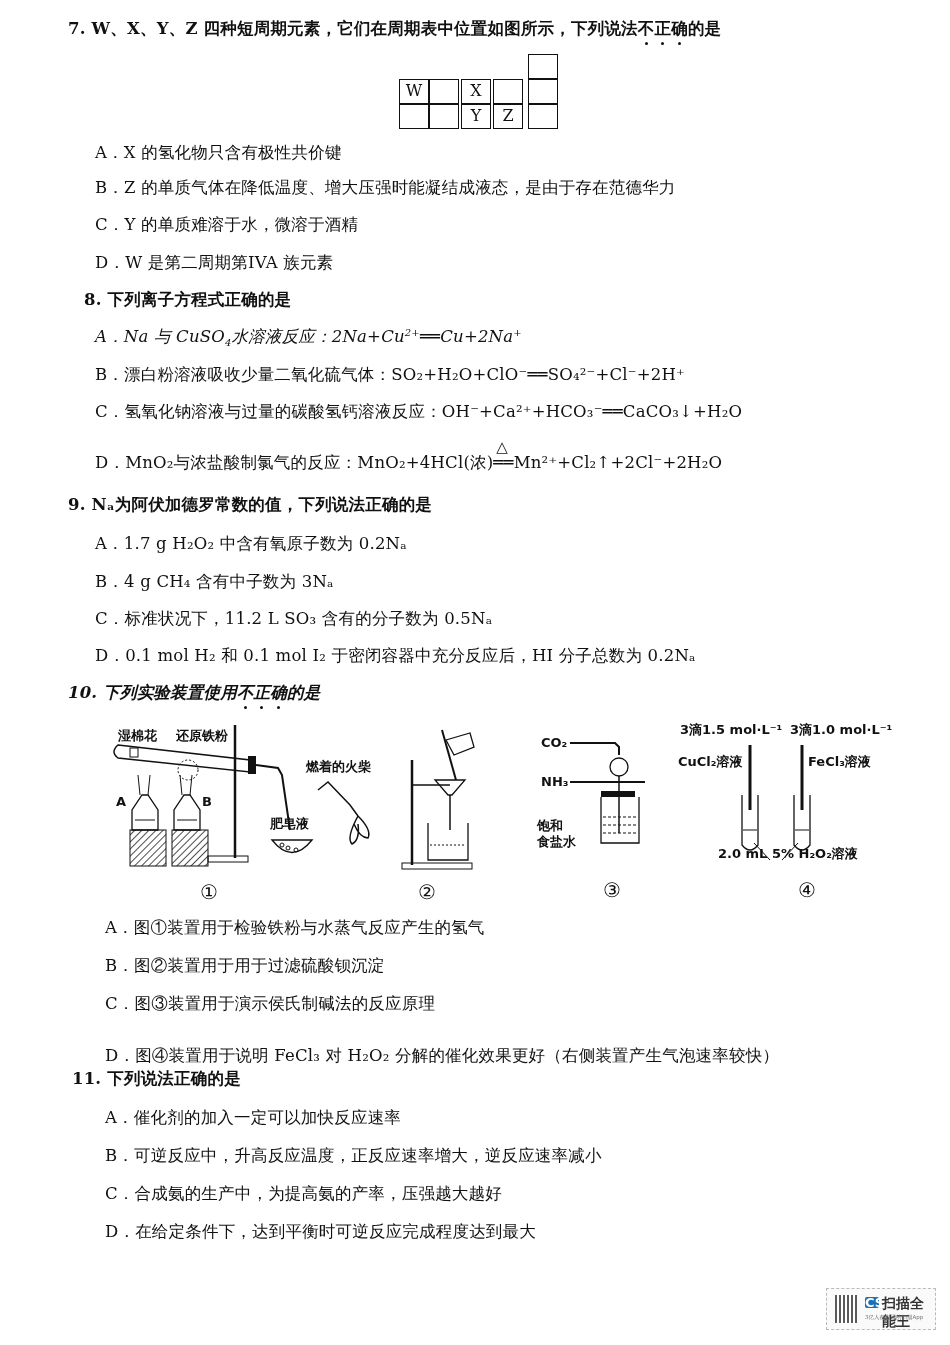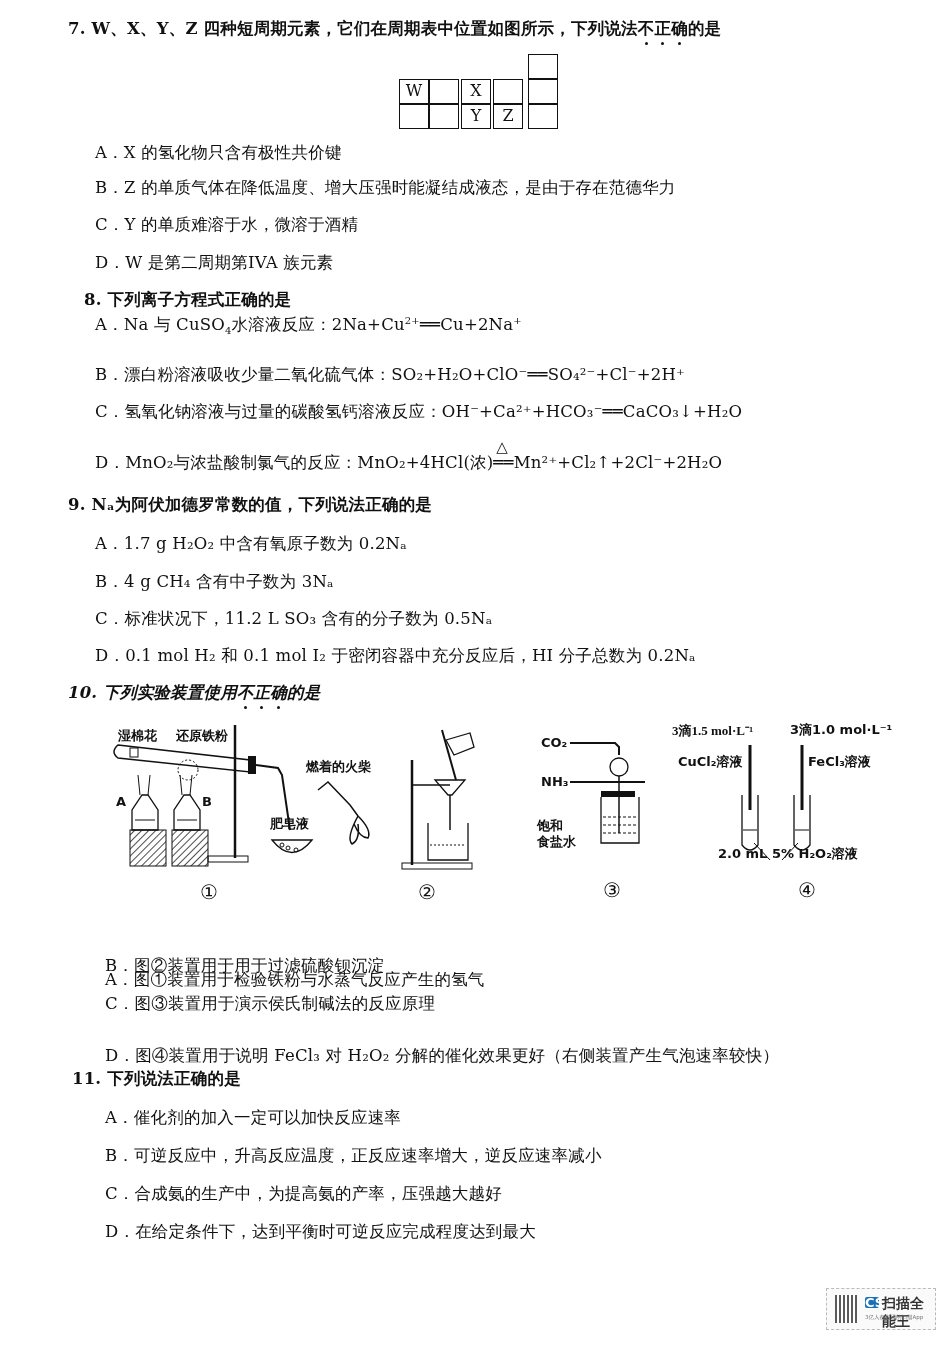--- a/index.html
+++ b/index.html
@@ -47,21 +47,21 @@
   <div class="cell" style="left:94px; top:50px;">Z</div>
   <div class="cell" style="left:129px; top:50px;"></div>
 </div>
 
 <div class="line opt" style="top:142px;"><span>A．</span><span>X 的氢化物只含有极性共价键</span></div>
 <div class="line opt" style="top:177px;"><span>B．</span><span>Z 的单质气体在降低温度、增大压强时能凝结成液态，是由于存在范德华力</span></div>
 <div class="line opt" style="top:214px;"><span>C．</span><span>Y 的单质难溶于水，微溶于酒精</span></div>
 <div class="line opt" style="top:252px;"><span>D．</span><span>W 是第二周期第IVA 族元素</span></div>
 
 <div class="line q" style="top:289px;margin-left:16px;"><span>8.</span> <span>下列离子方程式正确的是</span></div>
-<div class="line opt" style="top:314px;">
+<div class="line opt" style="top:326px;font-style:italic;">
   <span>A．</span><span>Na 与 CuSO</span><sub>4</sub><span>水溶液反应：2Na+Cu</span><sup>2+</sup><span>══</span><span>Cu+2Na</span><sup>+</sup>
 </div>
 <div class="line opt" style="top:364px;"><span>B．</span><span>漂白粉溶液吸收少量二氧化硫气体：SO₂+H₂O+ClO⁻══SO₄²⁻+Cl⁻+2H⁺</span></div>
 <div class="line opt" style="top:401px;"><span>C．</span><span>氢氧化钠溶液与过量的碳酸氢钙溶液反应：OH⁻+Ca²⁺+HCO₃⁻══CaCO₃↓+H₂O</span></div>
 <div class="line opt" style="top:452px;">
   <span>D．</span><span>MnO₂与浓盐酸制氯气的反应：MnO₂+4HCl(浓)</span><span style="position:relative; display:inline-block;"><span style="position:absolute; top:-16px; left:3px; font-size:15px;">△</span><span>══</span></span><span>Mn²⁺+Cl₂↑+2Cl⁻+2H₂O</span>
 </div>
 
 <div class="line q" style="top:494px;"><span>9.</span> <span>Nₐ为阿伏加德罗常数的值，下列说法正确的是</span></div>
 <div class="line opt" style="top:533px;"><span>A．</span><span>1.7 g H₂O₂ 中含有氧原子数为 0.2Nₐ</span></div>
@@ -148,29 +148,29 @@
   <svg width="220" height="150">
     <line x1="80" y1="30" x2="80" y2="95" stroke="#111" stroke-width="3"></line>
     <line x1="132" y1="30" x2="132" y2="95" stroke="#111" stroke-width="3"></line>
     <path d="M72 80 L72 130 Q80 140 88 130 L88 80" fill="none" stroke="#111" stroke-width="1.3"></path>
     <path d="M124 80 L124 130 Q132 140 140 130 L140 80" fill="none" stroke="#111" stroke-width="1.3"></path>
     <line x1="73" y1="115" x2="87" y2="115" stroke="#111"></line>
     <line x1="125" y1="115" x2="139" y2="115" stroke="#111"></line>
     <line x1="84" y1="128" x2="100" y2="145" stroke="#111"></line>
     <line x1="128" y1="128" x2="112" y2="145" stroke="#111"></line>
   </svg>
-  <span class="fig-label" style="left:2px; top:6px;font-family:Liberation Serif, serif;">3滴1.5 mol·L⁻¹</span>
+  <span class="fig-label" style="left:10px; top:6px;">3滴1.5 mol·L⁻¹</span>
   <span class="fig-label" style="left:8px; top:38px;">CuCl₂溶液</span>
   <span class="fig-label" style="left:120px; top:6px;">3滴1.0 mol·L⁻¹</span>
   <span class="fig-label" style="left:138px; top:38px;">FeCl₃溶液</span>
   <span class="fig-label" style="left:48px; top:130px;">2.0 mL 5% H₂O₂溶液</span>
   <span class="circnum" style="left:128px; top:163px;">④</span>
 </div>
 
-<div class="line opt10" style="top:969px;text-align:center;"><span>A．</span><span>图①装置用于检验铁粉与水蒸气反应产生的氢气</span></div>
+<div class="line opt10" style="top:917px;text-align:center;"><span>A．</span><span>图①装置用于检验铁粉与水蒸气反应产生的氢气</span></div>
 <div class="line opt10" style="top:955px;"><span>B．</span><span>图②装置用于用于过滤硫酸钡沉淀</span></div>
 <div class="line opt10" style="top:993px;"><span>C．</span><span>图③装置用于演示侯氏制碱法的反应原理</span></div>
 <div class="line opt10" style="top:1030px;margin-top:15px;"><span>D．</span><span>图④装置用于说明 FeCl₃ 对 H₂O₂ 分解的催化效果更好（右侧装置产生气泡速率较快）</span></div>
 
 <div class="line q" style="top:1068px; left:72px;"><span>11.</span> <span>下列说法正确的是</span></div>
 <div class="line opt10" style="top:1107px;"><span>A．</span><span>催化剂的加入一定可以加快反应速率</span></div>
 <div class="line opt10" style="top:1145px;"><span>B．</span><span>可逆反应中，升高反应温度，正反应速率增大，逆反应速率减小</span></div>
 <div class="line opt10" style="top:1183px;"><span>C．</span><span>合成氨的生产中，为提高氨的产率，压强越大越好</span></div>
 <div class="line opt10" style="top:1221px;"><span>D．</span><span>在给定条件下，达到平衡时可逆反应完成程度达到最大</span></div>
 

